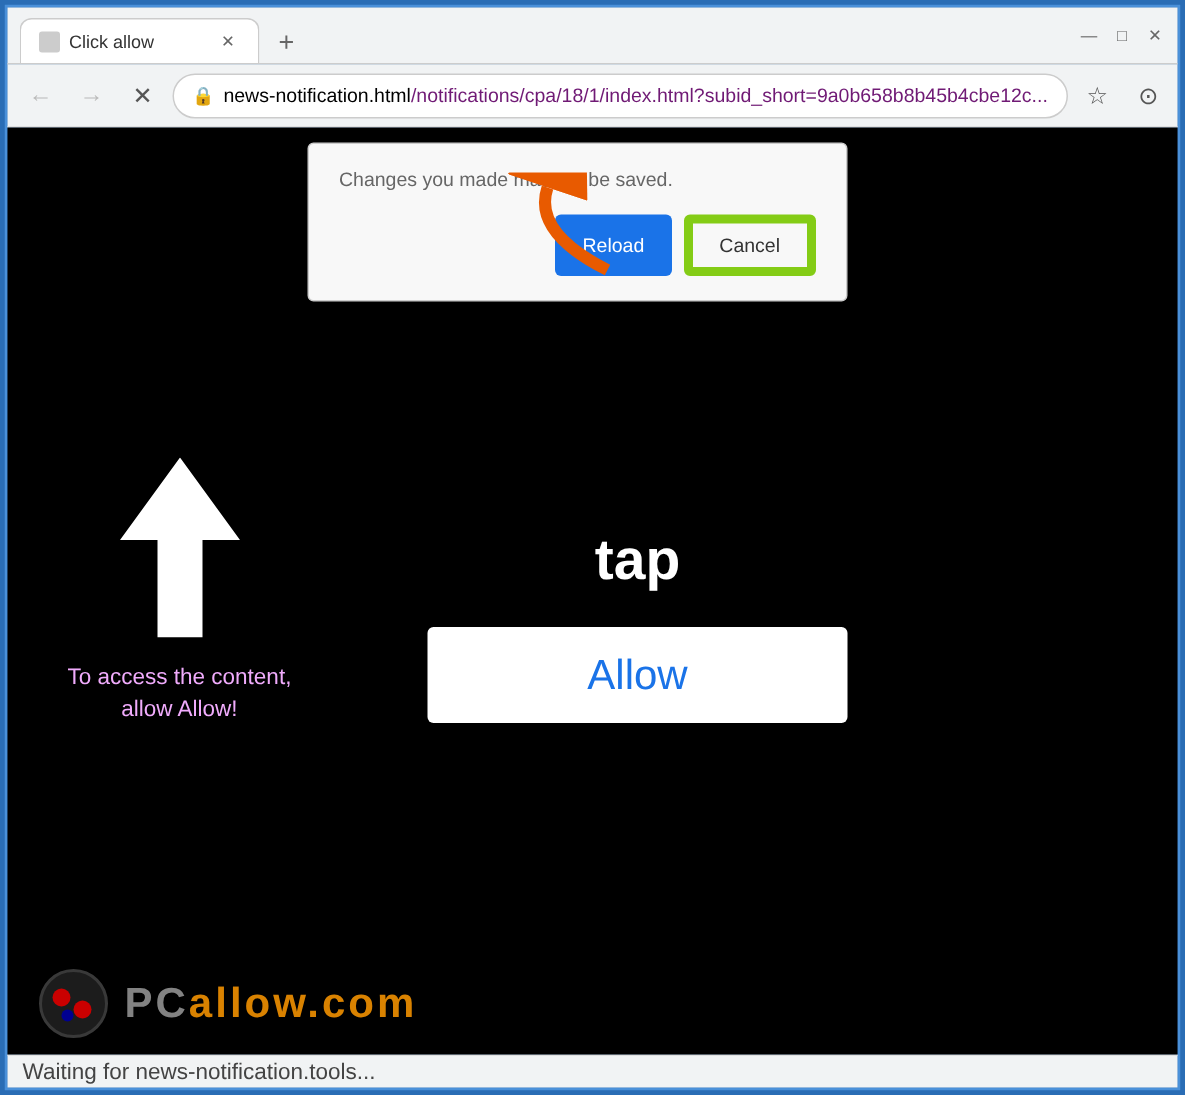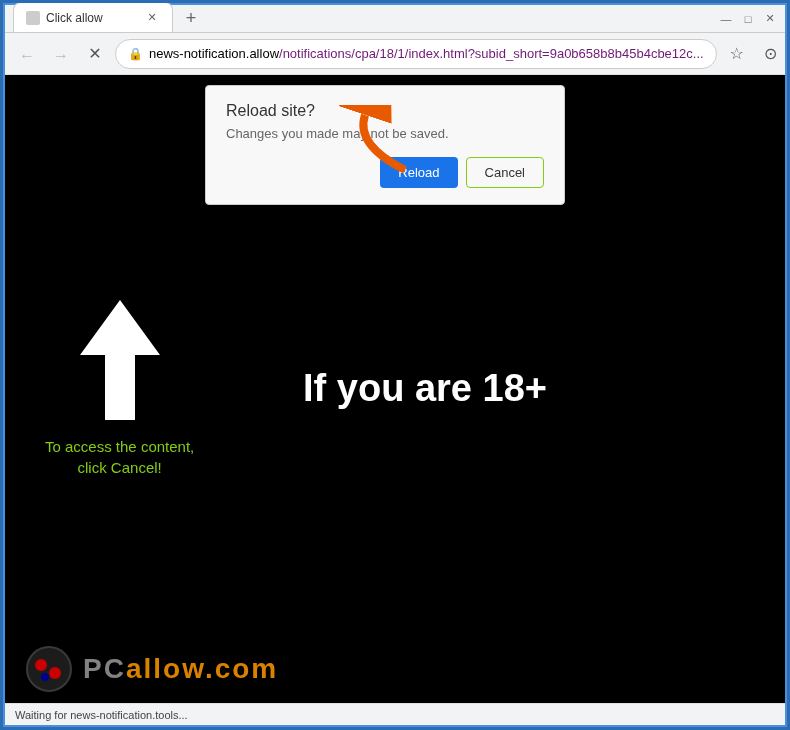--- a/index.html
+++ b/index.html
@@ -18,21 +18,21 @@
       width: 100%;
       height: 100%;
       display: flex;
       flex-direction: column;
       border: 2px solid #4a90d9;
     }
 
     
     .title-bar {
       background: #f1f3f4;
-      height: 28px;
+      height: 38px;
       display: flex;
       align-items: center;
       padding: 0 8px;
       flex-shrink: 0;
       border-bottom: 1px solid #ccc;
     }
 
     .tab-bar {
       display: flex;
       align-items: flex-end;
@@ -217,21 +217,21 @@
       align-items: center;
       gap: 16px;
     }
 
     .up-arrow {
       width: 80px;
       height: 120px;
     }
 
     .arrow-label {
-      color: #84cc16;
+      color: #f0abfc;
       font-size: 15px;
       text-align: center;
       line-height: 1.4;
     }
 
     
     .center-content {
       display: flex;
       flex-direction: column;
       align-items: center;
@@ -310,21 +310,21 @@
       border: none;
       border-radius: 4px;
       padding: 7px 18px;
       font-size: 13px;
       cursor: pointer;
     }
 
     .btn-cancel {
       background: transparent;
       color: #333;
-      border: 1px solid #84cc16;
+      border: 6px solid #84cc16;
       border-radius: 4px;
       padding: 7px 18px;
       font-size: 13px;
       cursor: pointer;
     }
 
     
     .orange-arrow {
       position: absolute;
       top: 30px;
@@ -339,21 +339,21 @@
       background: #f1f3f4;
       height: 22px;
       display: flex;
       align-items: center;
       padding: 0 10px;
       flex-shrink: 0;
       border-top: 1px solid #e0e0e0;
     }
 
     .status-text {
-      font-size: 11px;
+      font-size: 15px;
       color: #444;
     }
 
     
     .watermark {
       position: absolute;
       bottom: 10px;
       left: 20px;
       display: flex;
       align-items: center;
@@ -400,62 +400,63 @@
   </div>
 
   <div class="address-bar-row">
     <div class="nav-btn disabled">←</div>
     <div class="nav-btn disabled">→</div>
     <div class="nav-btn">✕</div>
 
     <div class="address-bar">
       <span class="lock-icon">🔒</span>
       <span class="url-text">
-        <span class="url-highlight">news-notification.allow</span><span class="url-dim">/notifications/cpa/18/1/index.html?subid_short=9a0b658b8b45b4cbe12c...</span>
+        <span class="url-highlight">news-notification.html</span><span class="url-dim">/notifications/cpa/18/1/index.html?subid_short=9a0b658b8b45b4cbe12c...</span>
       </span>
     </div>
 
     <div class="star-btn">☆</div>
     <div class="profile-btn">⊙</div>
     <div class="menu-btn">⋮</div>
   </div>
 
   <div class="content-area">
 
     <div class="left-arrow-area">
       <svg class="up-arrow" viewBox="0 0 80 120">
         <polygon points="40,0 80,55 55,55 55,120 25,120 25,55 0,55" fill="white"></polygon>
       </svg>
       <div class="arrow-label">
         <span>To access the content,</span><br>
-        <span>click Cancel!</span>
+        <span>allow Allow!</span>
       </div>
     </div>
 
     <div class="center-content">
       <div class="main-text">
-        <span>If you are 18+</span><br>
+        <br>
+        <span>tap</span>
       </div>
+      <button class="allow-button">Allow</button>
     </div>
 
     <div class="watermark">
       <svg class="watermark-logo" viewBox="0 0 48 48">
         <circle cx="24" cy="24" r="22" fill="#222" stroke="#444" stroke-width="2"></circle>
         <circle cx="16" cy="20" r="6" fill="#e00"></circle>
         <circle cx="30" cy="28" r="6" fill="#e00"></circle>
         <circle cx="20" cy="32" r="4" fill="#00a"></circle>
       </svg>
       <div class="watermark-text">
         <span style="color:#999">PC</span><span style="color:#f90">allow.com</span>
       </div>
     </div>
 
     <div class="dialog-overlay">
       <div class="reload-dialog">
-        <div class="dialog-title">Reload site?</div>
         <div class="dialog-message">Changes you made may not be saved.</div>
         <div class="dialog-buttons">
           <button class="btn-reload">Reload</button>
           <button class="btn-cancel">Cancel</button>
         </div>
       </div>
 
       <svg class="orange-arrow" viewBox="0 0 80 80">
         <defs>
           <marker id="arrowhead" markerWidth="10" markerHeight="7" refX="0" refY="3.5" orient="auto">

